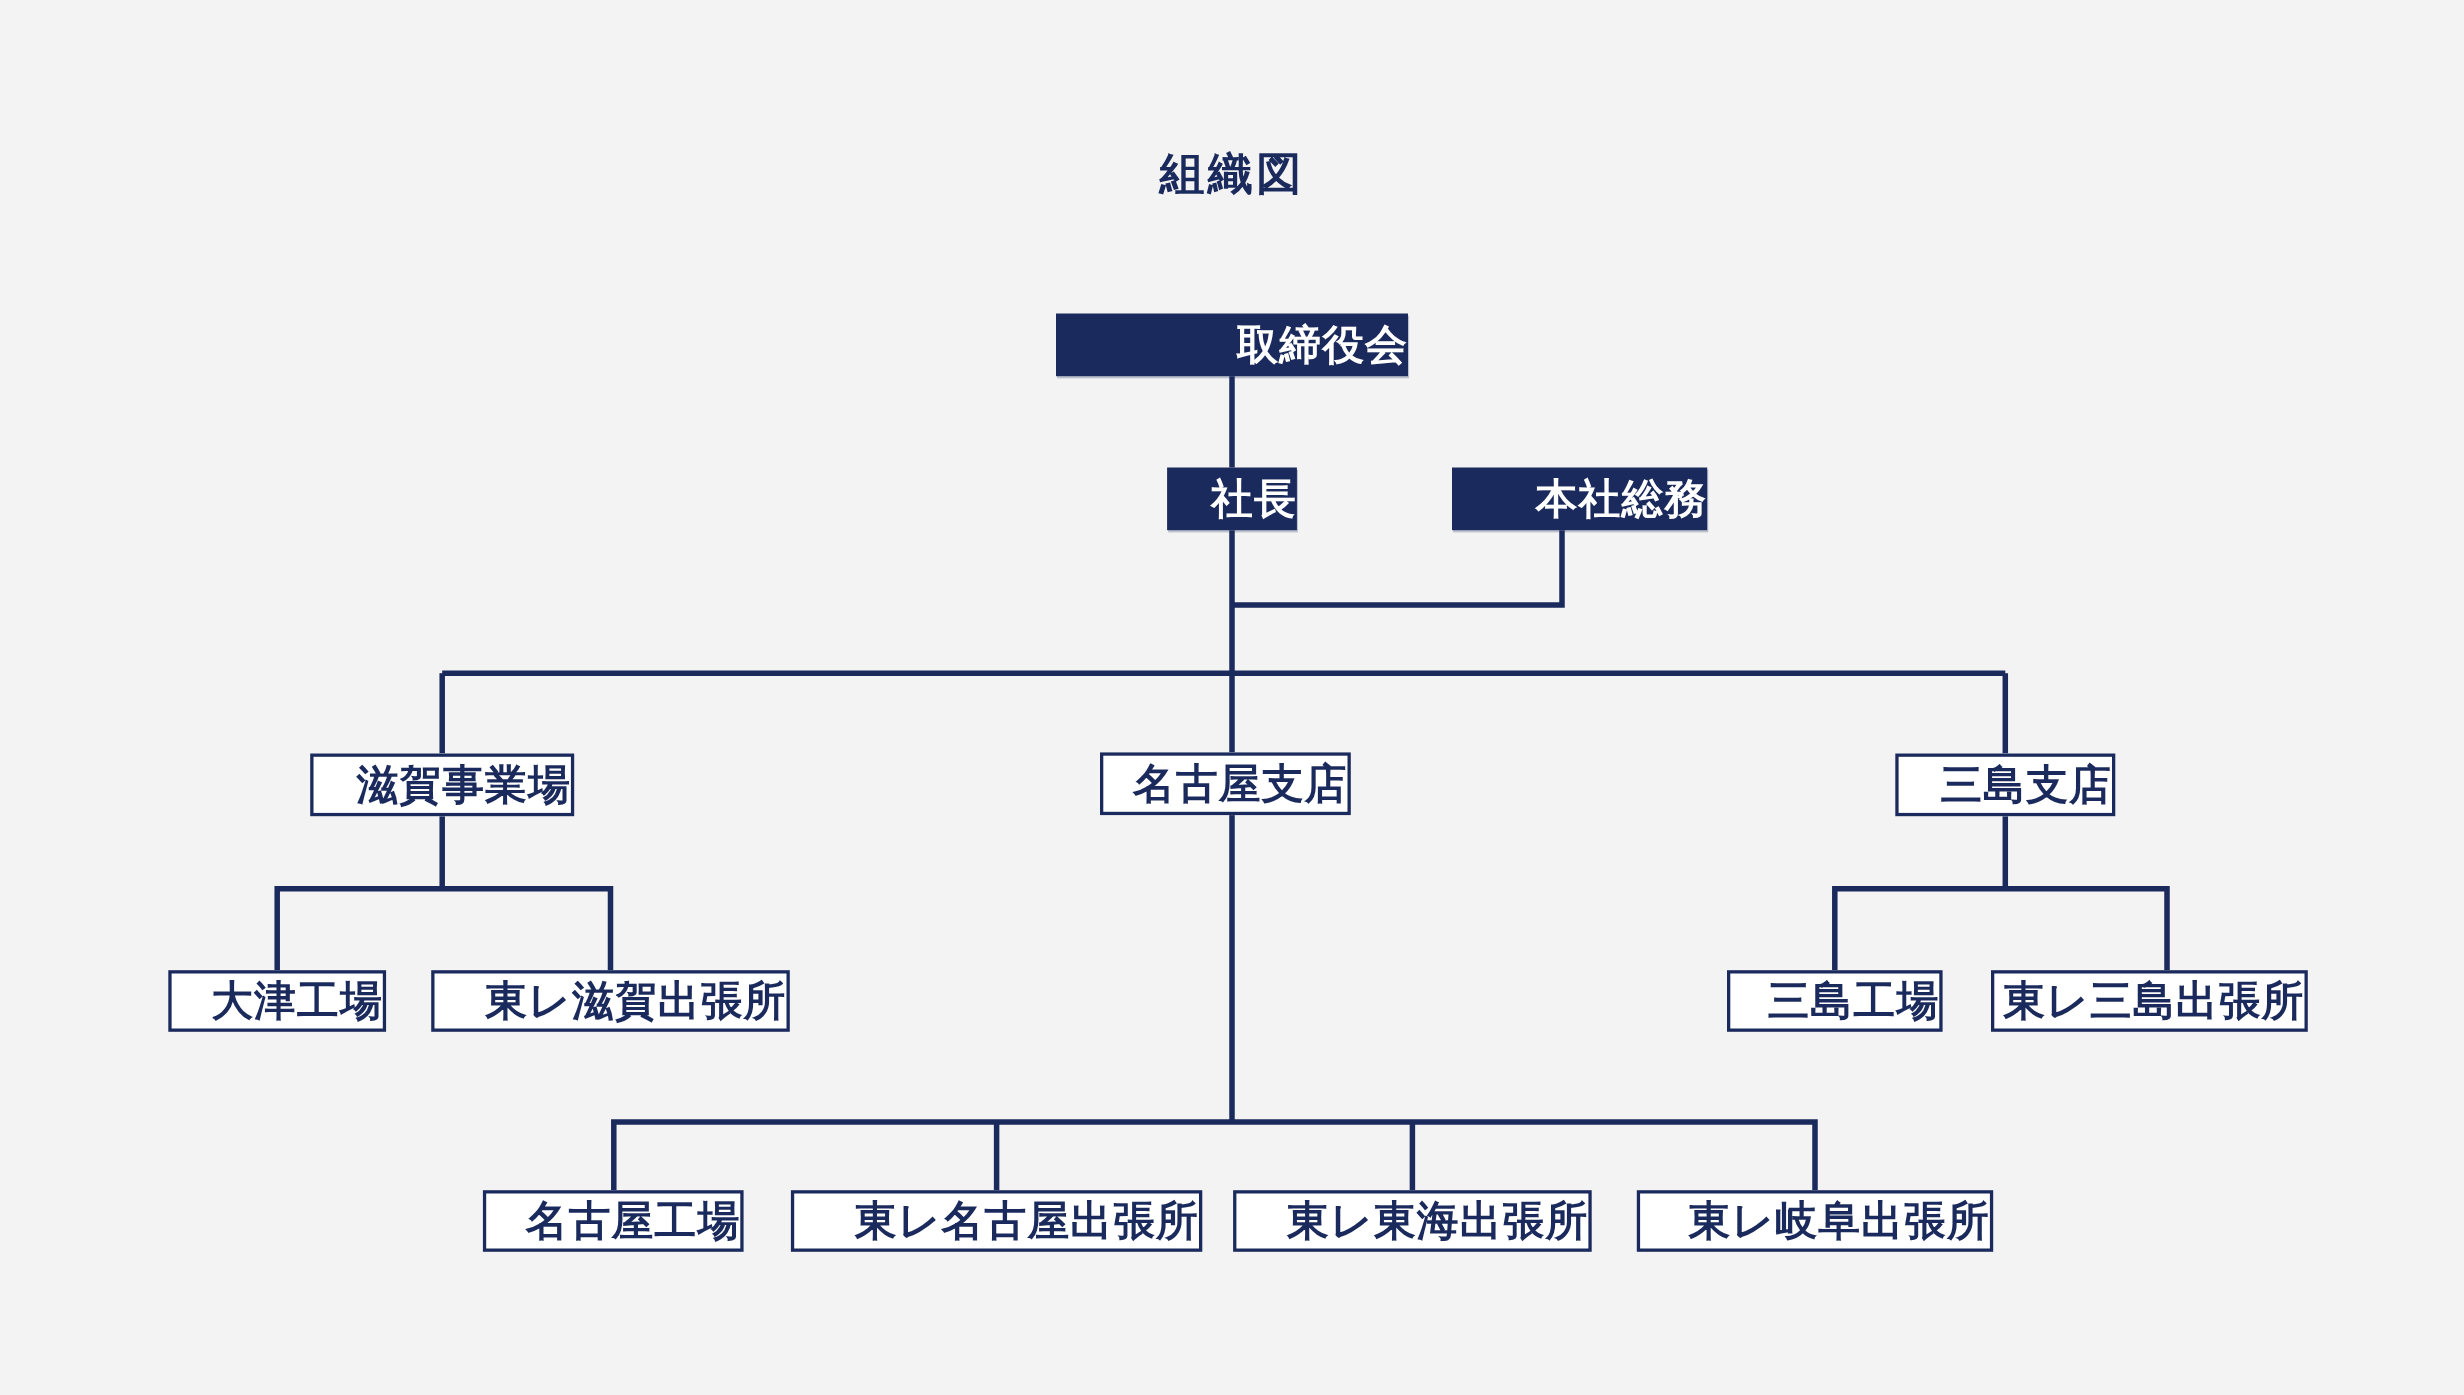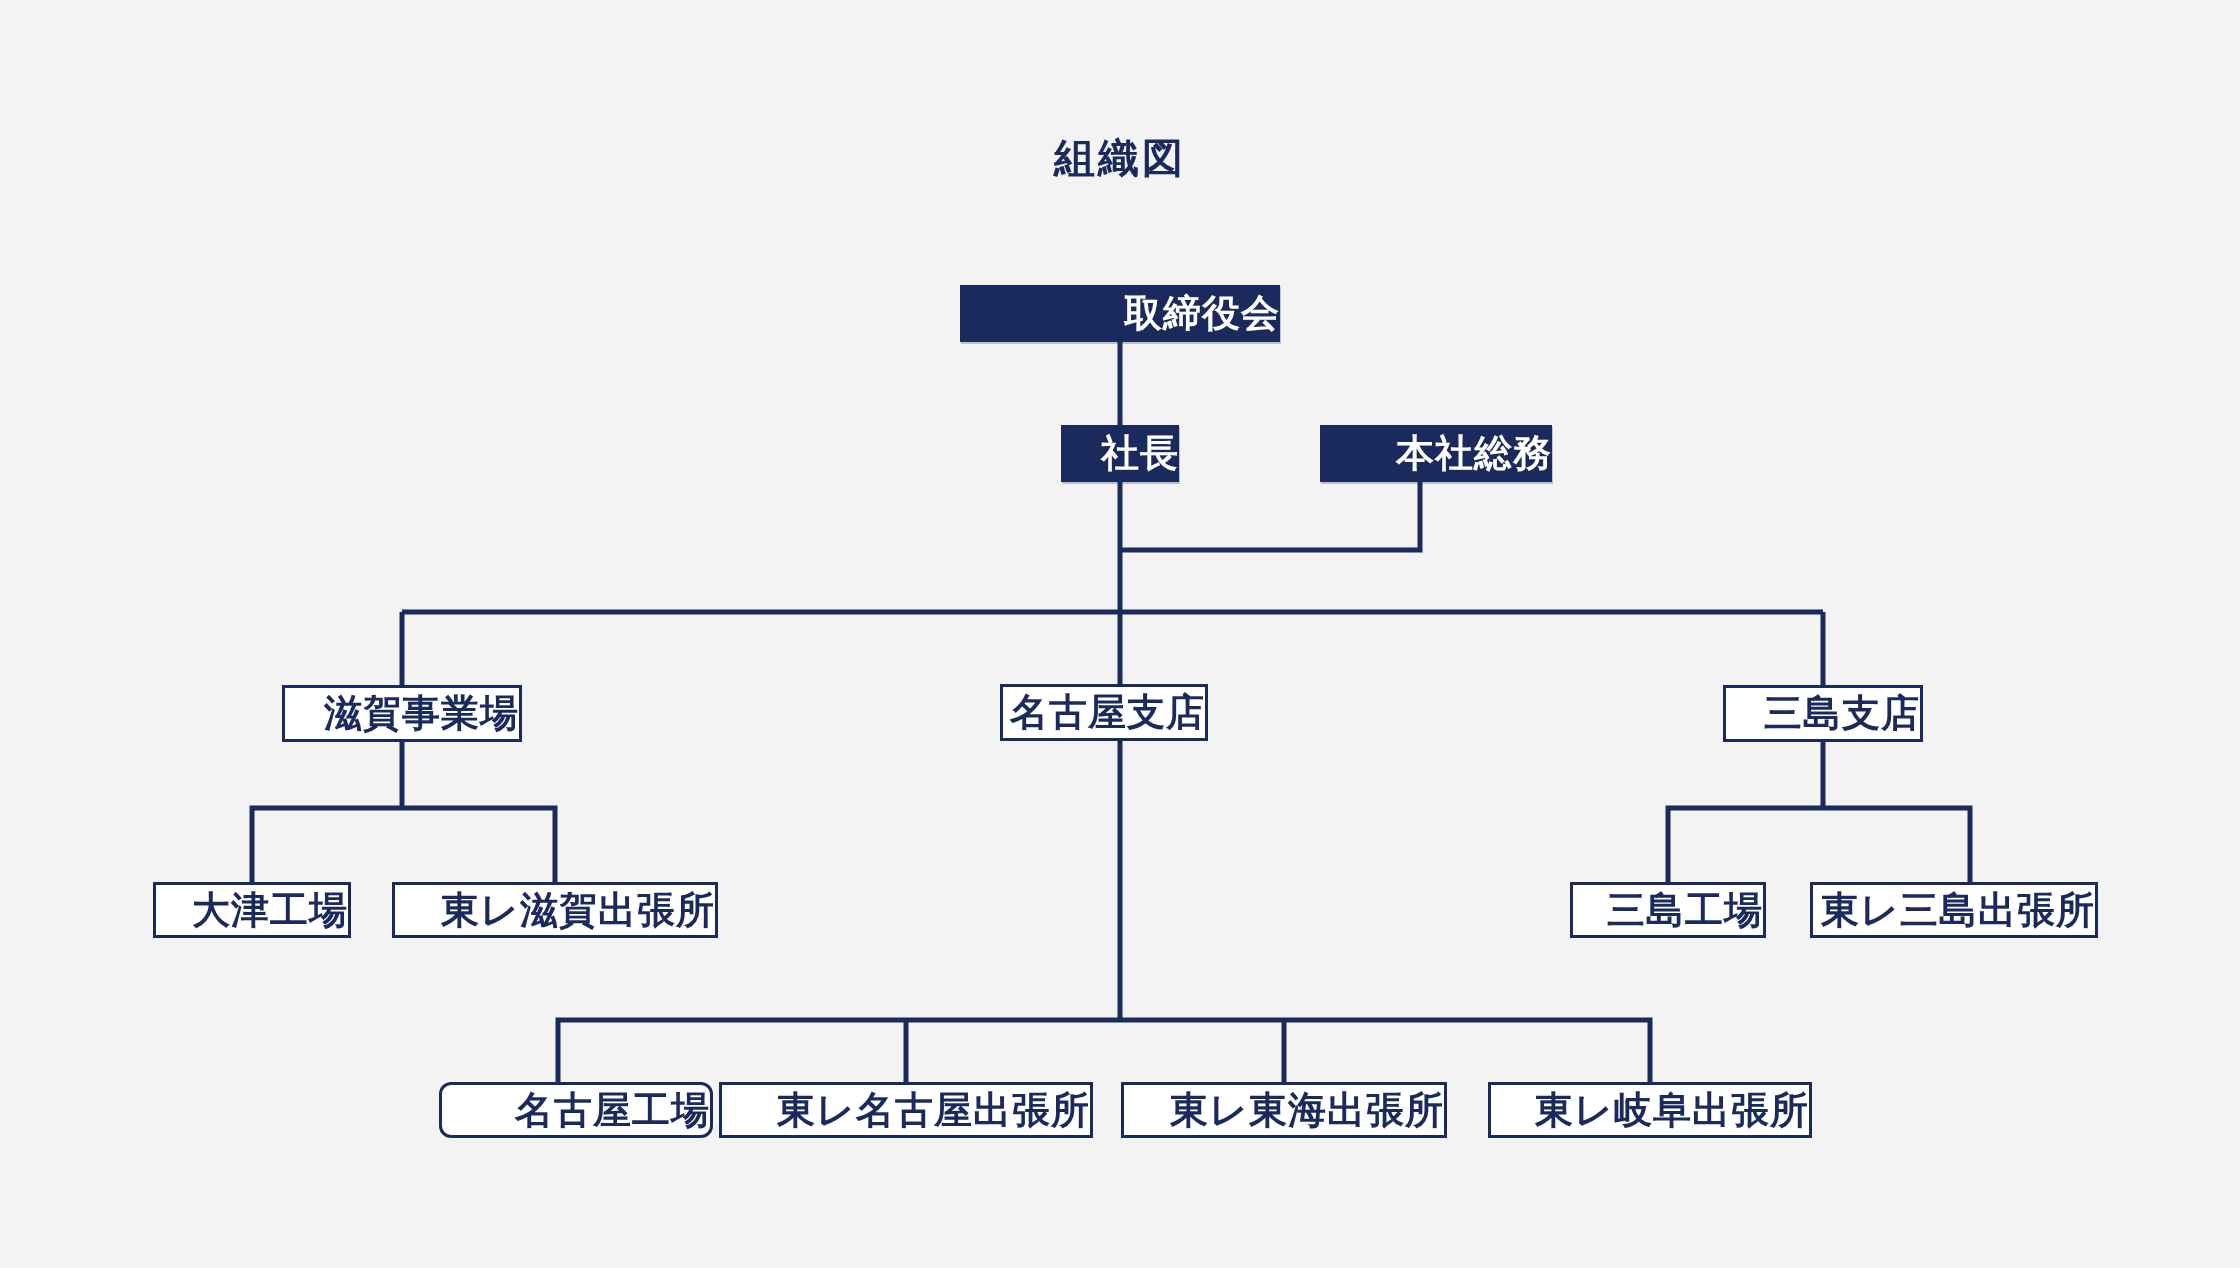--- a/index.html
+++ b/index.html
@@ -80,39 +80,39 @@
       </div>
       <div class="node filled" style="left: 1061px; top: 424.5px; width: 118px; height: 57px;">
         <span>社長</span>
       </div>
       <div class="node filled" style="left: 1320px; top: 424.5px; width: 232px; height: 57px;">
         <span>本社総務</span>
       </div>
       <div class="node outline" style="left: 282px; top: 684.5px; width: 240px; height: 57px;">
         <span>滋賀事業場</span>
       </div>
-      <div class="node outline" style="left: 1000px; top: 683.5px; width: 208px; height: 57px;">
+      <div class="node outline" style="left: 1000px; top: 683.5px; width: 228px; height: 57px;">
         <span>名古屋支店</span>
       </div>
       <div class="node outline" style="left: 1723px; top: 684.5px; width: 200px; height: 57px;">
         <span>三島支店</span>
       </div>
       <div class="node outline" style="left: 153px; top: 882px; width: 198px; height: 56px;">
         <span>大津工場</span>
       </div>
       <div class="node outline" style="left: 392px; top: 882px; width: 326px; height: 56px;">
         <span>東レ滋賀出張所</span>
       </div>
       <div class="node outline" style="left: 1570px; top: 882px; width: 196px; height: 56px;">
         <span>三島工場</span>
       </div>
       <div class="node outline" style="left: 1810px; top: 882px; width: 288px; height: 56px;">
         <span>東レ三島出張所</span>
       </div>
-      <div class="node outline" style="left: 439px; top: 1082px; width: 274px; height: 56px; border-radius: 12px;">
+      <div class="node outline" style="left: 439px; top: 1082px; width: 237px; height: 56px;">
         <span>名古屋工場</span>
       </div>
       <div class="node outline" style="left: 719px; top: 1082px; width: 374px; height: 56px;">
         <span>東レ名古屋出張所</span>
       </div>
       <div class="node outline" style="left: 1121px; top: 1082px; width: 326px; height: 56px;">
         <span>東レ東海出張所</span>
       </div>
       <div class="node outline" style="left: 1488px; top: 1082px; width: 324px; height: 56px;">
         <span>東レ岐阜出張所</span>

